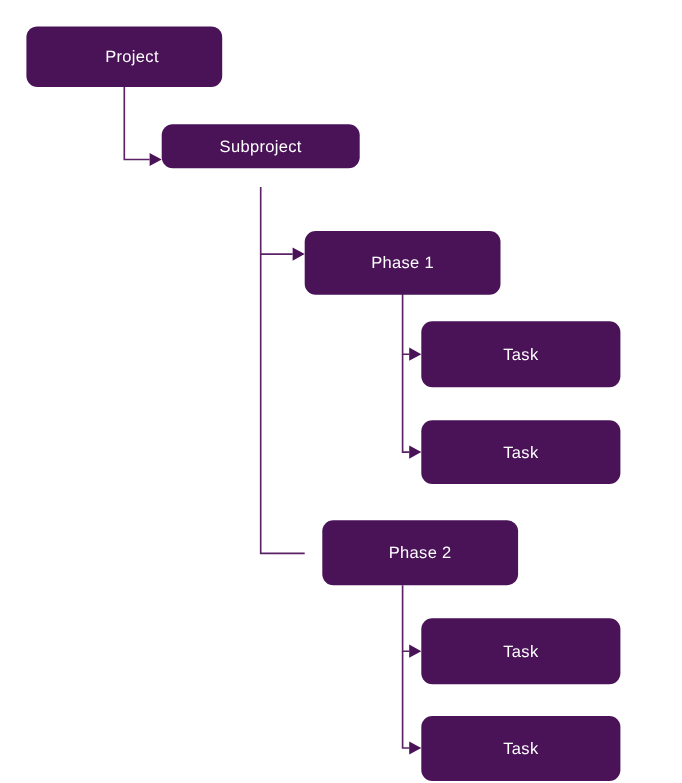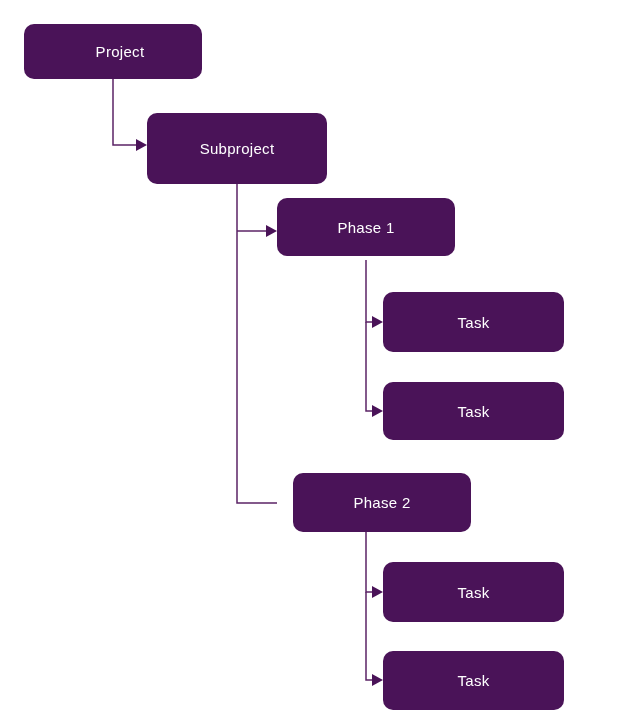--- a/index.html
+++ b/index.html
@@ -27,22 +27,22 @@
     color: var(--text-color, #ffffff);
     border-radius: 10px;
     display: flex;
     align-items: center;
     justify-content: center;
     font-size: 15px;
     letter-spacing: 0.3px;
     box-sizing: border-box;
   }
   .node-project    { left: 24px;  top: 24px;  width: 178px; height: 55px; padding-left: 14px; }
-  .node-subproject { left: 147px; top: 113px; width: 180px; height: 71px; }
-  .node-phase-1    { left: 277px; top: 198px; width: 178px; height: 58px; }
+  .node-subproject { left: 147px; top: 113px; width: 180px; height: 40px; }
+  .node-phase-1    { left: 277px; top: 210px; width: 178px; height: 58px; }
   .node-task-1     { left: 383px; top: 292px; width: 181px; height: 60px; }
   .node-task-2     { left: 383px; top: 382px; width: 181px; height: 58px; }
   .node-phase-2    { left: 293px; top: 473px; width: 178px; height: 59px; }
   .node-task-3     { left: 383px; top: 562px; width: 181px; height: 60px; }
   .node-task-4     { left: 383px; top: 651px; width: 181px; height: 59px; }
 </style>
 </head>
 <body>
 
 <div class="canvas">

